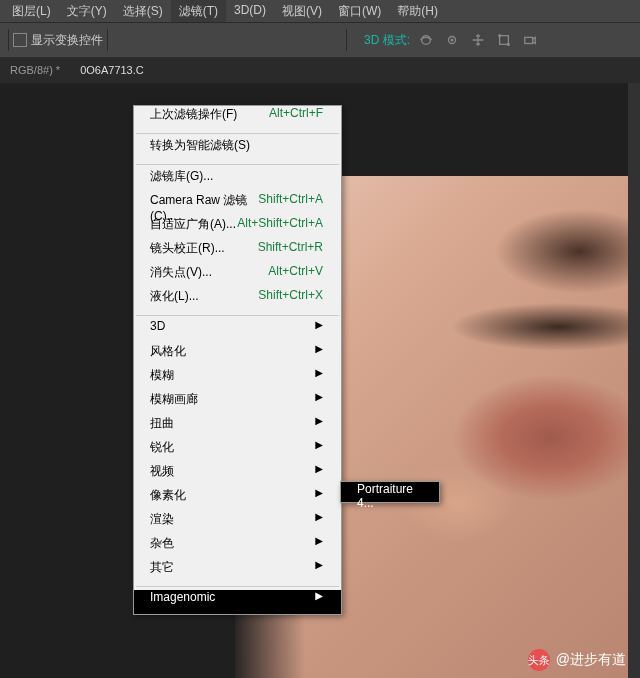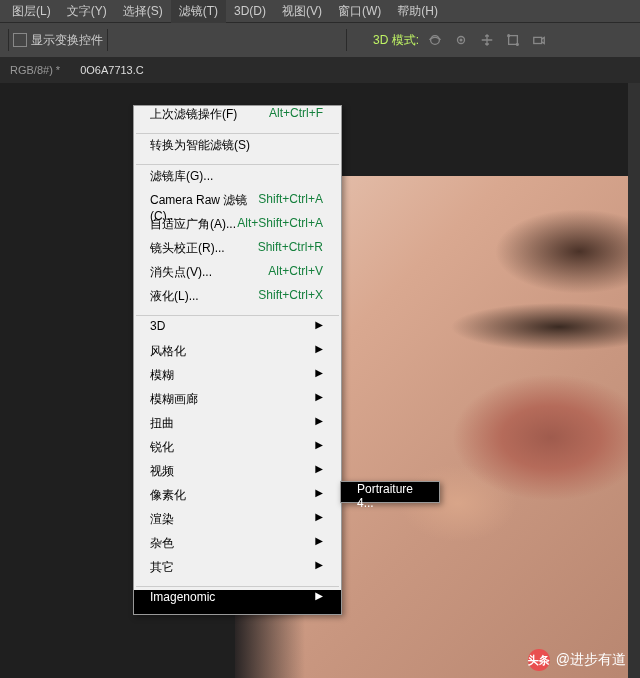--- a/index.html
+++ b/index.html
@@ -1,16 +1,16 @@
 <!DOCTYPE html>
 <html><head>
 <meta charset="utf-8">
 <style>
   html,body{margin:0;padding:0;width:640px;height:678px;background:#1a1a1a;font-family:"Microsoft YaHei",Arial,sans-serif;font-size:12px;color:#ccc;overflow:hidden}
-  .menubar{background:#454545;height:22px;display:flex;align-items:center;padding-left:4px;gap:0}
+  .menubar{background:#454545;height:22px;display:flex;padding-left:4px;gap:0}
   .menubar span{padding:3px 8px;cursor:default}
   .menubar span.active{background:#3a3a3a}
   .optionsbar{background:#454545;height:34px;display:flex;align-items:center;padding-left:4px;gap:0;border-top:1px solid #2a2a2a}
   .sep{width:1px;height:22px;background:#2a2a2a;margin:0 4px}
   .checkbox{width:12px;height:12px;border:1px solid #888;display:inline-block;margin-right:4px;vertical-align:middle}
   .ico{width:16px;height:16px;display:inline-flex;align-items:center;justify-content:center;color:#888}
   .ico svg{width:14px;height:14px;fill:none;stroke:#888;stroke-width:1.5}
   .tabs{background:#2a2a2a;height:26px;display:flex;align-items:center}
   .tab{padding:5px 10px;color:#999;font-size:11px}
   .tab.active{color:#ddd}
@@ -25,23 +25,23 @@
   
   .menu{position:absolute;left:133px;top:22px;width:207px;background:#f0f0f0;border:1px solid #999;color:#000;box-shadow:2px 2px 6px rgba(0,0,0,.4);font-size:12px}
   .mitem{height:24px;display:flex;justify-content:space-between;padding:0 18px 0 16px}
   .mitem.sel{background:#000000;color:#fff}
   .mitem .arrow{font-size:10px}
   .mdiv{height:1px;background:#ccc;margin:3px 2px}
   .submenu{position:absolute;left:340px;top:398px;width:98px;background:#f0f0f0;border:1px solid #999;box-shadow:2px 2px 6px rgba(0,0,0,.4)}
   .submenu .mitem{height:20px}
   .rightstrip{position:absolute;right:0;top:0;width:12px;height:100%;background:#323232}
   .watermark{position:absolute;right:14px;bottom:8px;display:flex;align-items:center;gap:6px;color:#fff;font-size:14px;font-weight:500}
-  .wmlogo{width:22px;height:22px;border-radius:50%;background:#e94f4f;display:flex;align-items:center;justify-content:center;color:#fff;font-size:11px;font-weight:bold}
+  .wmlogo{width:22px;height:22px;border-radius:50%;background:#e94f4f;display:flex;align-items:center;justify-content:center;color:#fff;font-size:11px;font-weight:normal}
   .dim{color:#15803d}
-  .lbl3d{color:#bef264;margin-left:22px}
+  .lbl3d{color:#14b8a6;margin-left:13px}
   .iconsrow{display:flex;gap:10px;align-items:center;margin-left:8px}
 </style>
 </head>
 <body>
 
 <div class="menubar">
   <span>图层(L)</span>
   <span>文字(Y)</span>
   <span>选择(S)</span>
   <span class="active">滤镜(T)</span>

